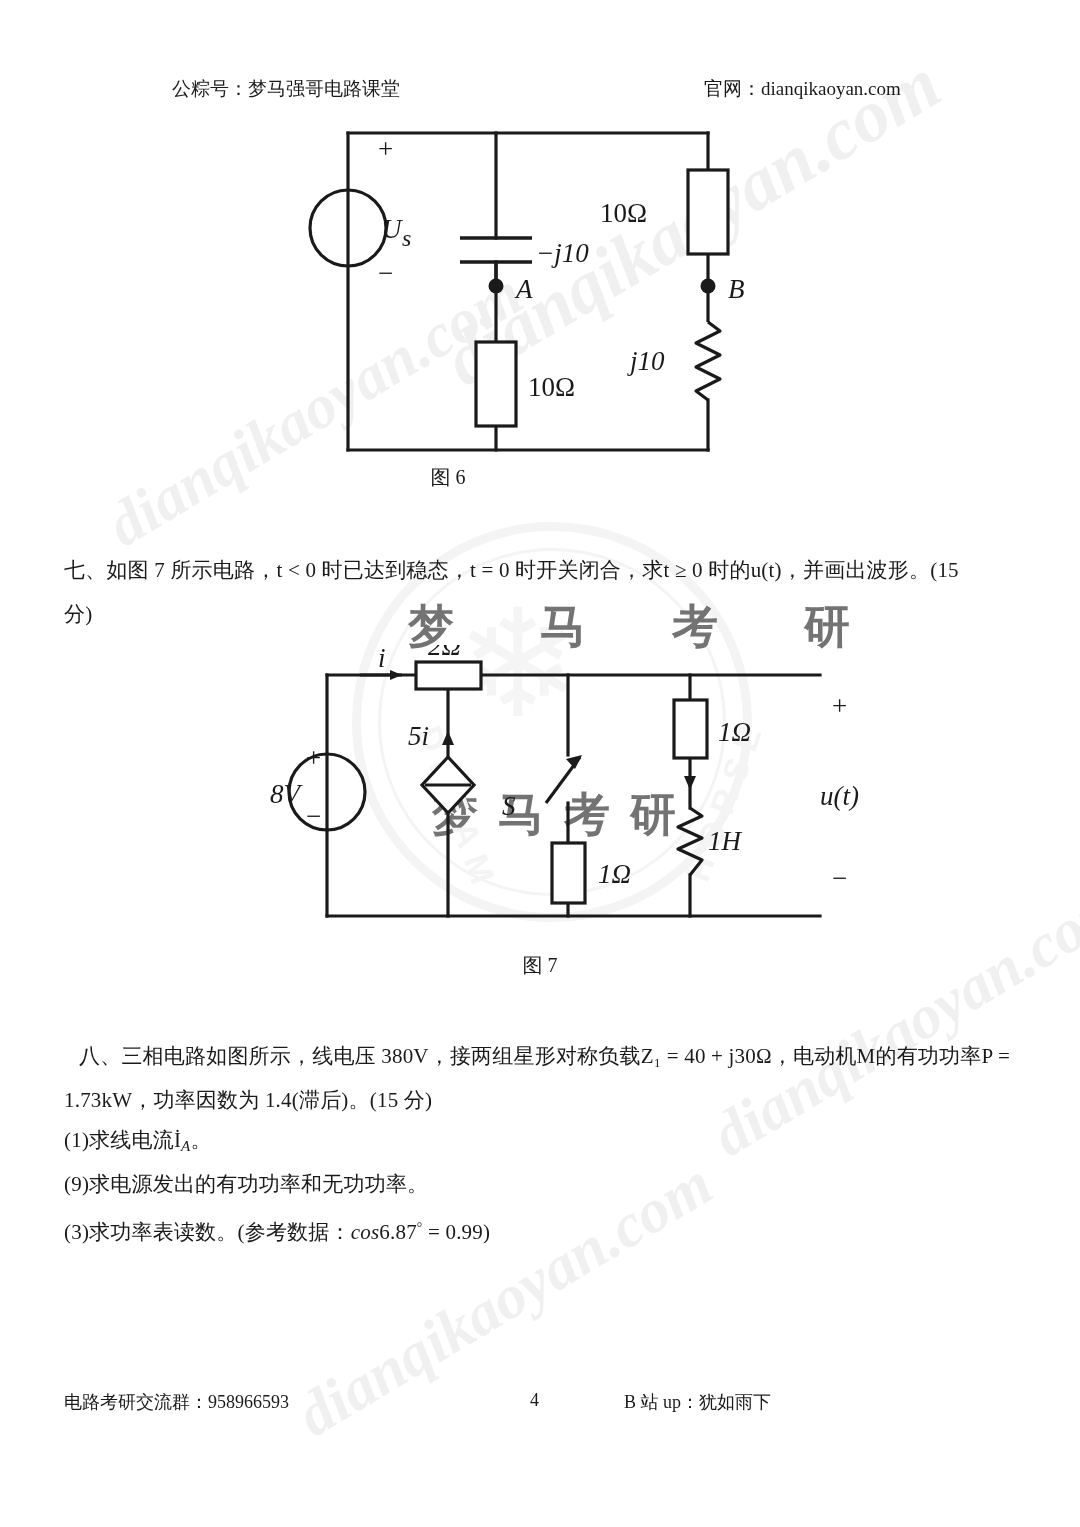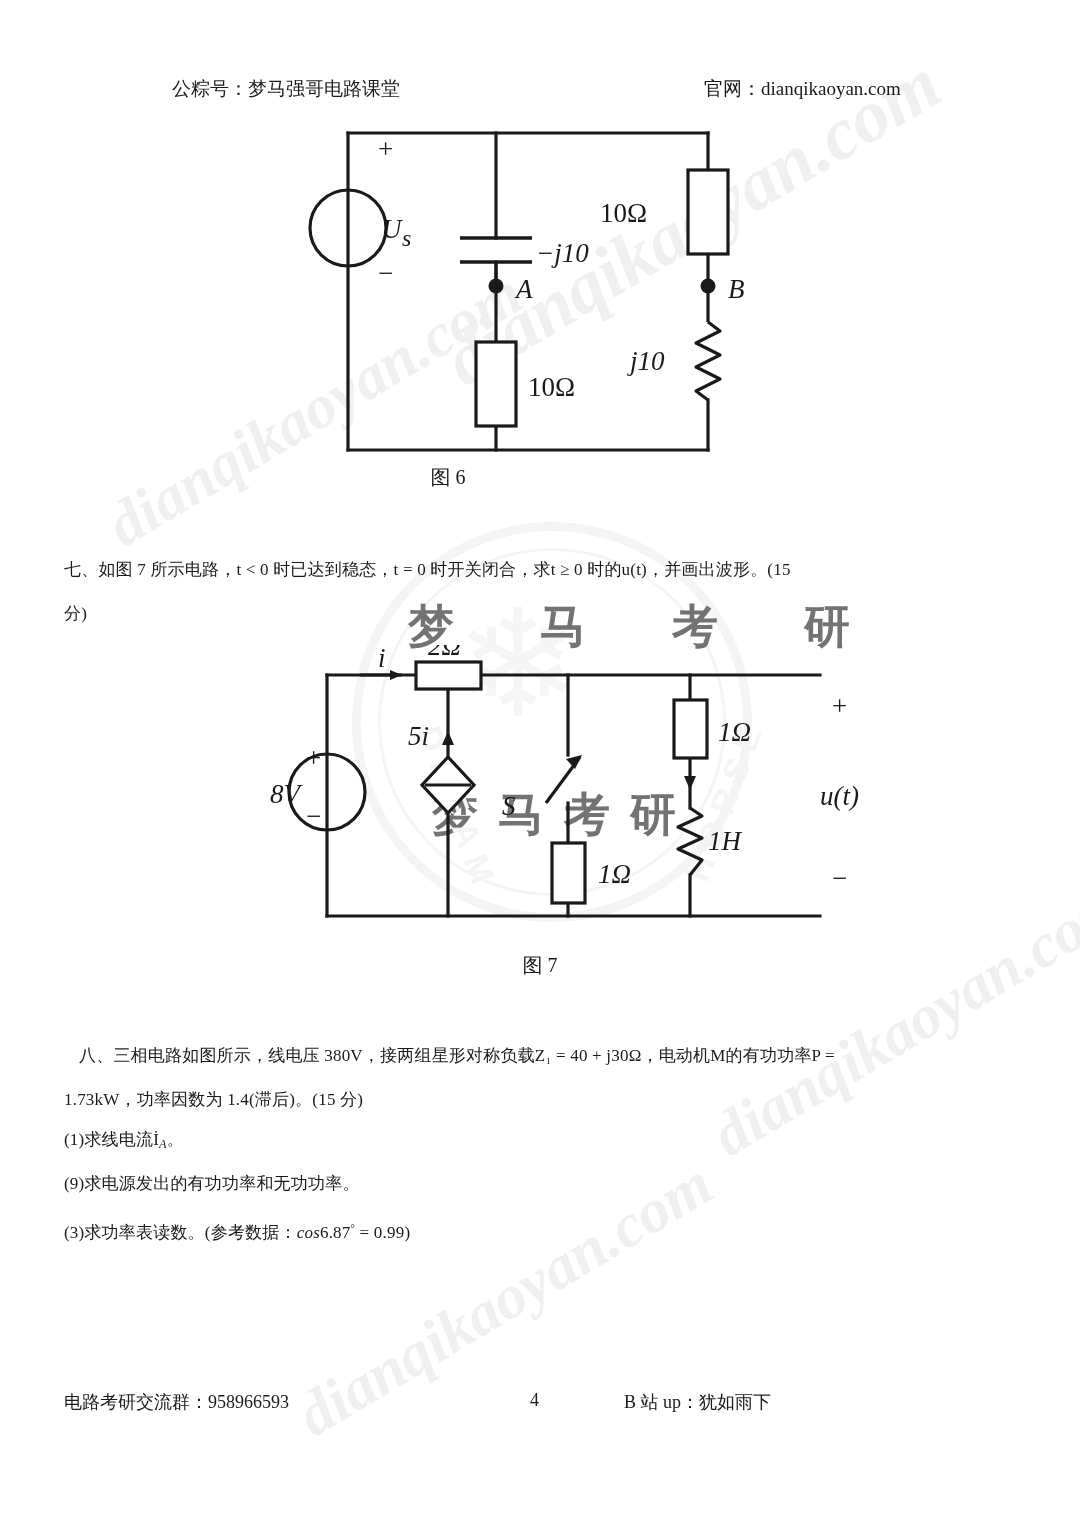--- a/index.html
+++ b/index.html
@@ -62,21 +62,21 @@
 
   .hdr {
     position:absolute; top:76px; width:100%;
     font-size:19px;
   }
   .hdr-left  { position:absolute; left:172px; }
   .hdr-right { position:absolute; left:704px; }
 
   .para {
     position:absolute;
-    font-size:17px;
+    font-size:21px;
     line-height:44px;
     letter-spacing:0.2px;
   }
   .para .it { font-style:italic; }
   .sub { font-size:0.72em; vertical-align:-0.25em; font-style:italic; }
   .sup { font-size:0.65em; vertical-align:0.5em; }
 
   .figcap {
     position:absolute;
     font-size:20px;

